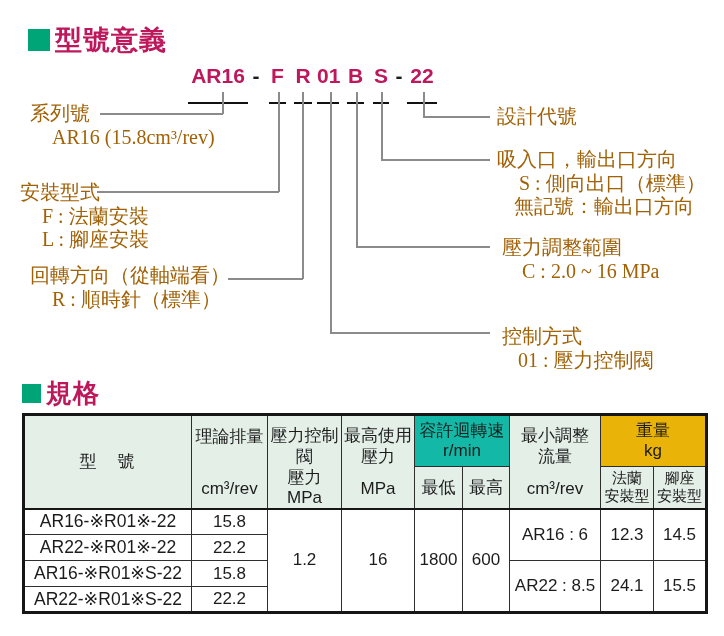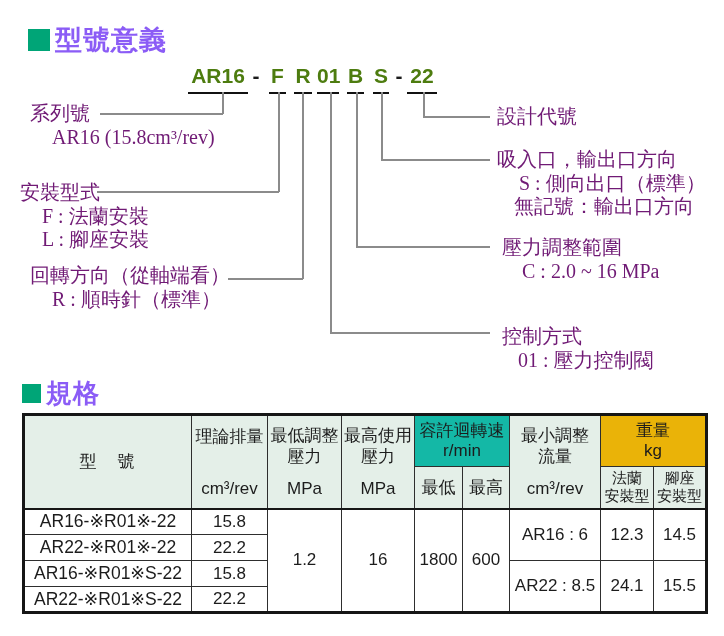--- a/index.html
+++ b/index.html
@@ -3,36 +3,36 @@
 <meta charset="utf-8">
 <style>
   html,body{margin:0;padding:0;}
   body{
     width:724px;height:636px;position:relative;background:#ffffff;overflow:hidden;
     font-family:"Liberation Sans","DejaVu Sans",sans-serif;color:#1b1b1b;
   }
   
   .section-title{position:absolute;display:flex;align-items:center;}
   .green-sq{width:22px;height:22px;background:#00a577;margin-right:5px;flex:0 0 auto;}
-  .section-title .txt{font-size:27px;font-weight:bold;letter-spacing:1px;color:#8b5cf6;}
+  .section-title .txt{font-size:27px;font-weight:bold;letter-spacing:1px;color:#be185d;}
   #title-model{left:28px;top:22px;}
   #title-spec{left:22px;top:376px;}
   #title-spec .green-sq{width:19px;height:19px;}
   #title-spec .txt{font-size:26px;}
 
   
   #diagram{position:absolute;left:0;top:0;width:724px;height:375px;}
   .code-seg{
-    position:absolute;top:64px;font-size:21px;font-weight:bold;color:#4d7c0f;
-    text-align:center;line-height:24px;padding-bottom:4px;border-bottom:2.5px solid #111;
+    position:absolute;top:64px;font-size:21px;font-weight:bold;color:#be185d;
+    text-align:center;line-height:24px;padding-bottom:14px;border-bottom:2.5px solid #111;
   }
   .code-dash{position:absolute;top:64px;font-size:21px;font-weight:bold;line-height:24px;text-align:center;}
   .vline{position:absolute;width:1.5px;background:#8b8b8b;}
   .hline{position:absolute;height:1.5px;background:#8b8b8b;}
-  .callout{position:absolute;font-family:"Liberation Serif","DejaVu Serif",serif;font-size:20px;line-height:23px;white-space:nowrap;color:#701a75;}
+  .callout{position:absolute;font-family:"Liberation Serif","DejaVu Serif",serif;font-size:20px;line-height:23px;white-space:nowrap;color:#a16207;}
   .callout .items{margin-top:1px;}
 
   
   #spec-table{
     position:absolute;left:22px;top:413px;width:683px;border-collapse:collapse;table-layout:fixed;
     font-size:17px;color:#1c1c1c;
   }
   #spec-table th,#spec-table td{border:1.5px solid #2e2e2e;padding:0;text-align:center;vertical-align:middle;}
   #spec-table{border:3px solid #161616;}
   #spec-table th{background:#e4efe8;font-weight:normal;}
@@ -150,21 +150,21 @@
       </th>
       <th rowspan="2" style="background: rgb(228, 239, 232);">
         <div class="hdr-stack">
           <span>理論排量</span>
           <span>cm³/rev</span>
         </div>
       </th>
       <th rowspan="2" style="background: rgb(228, 239, 232);">
         <div class="hdr-stack">
           <span class="hdr-lines">
-            <span style="display:block;">最低調整</span>
+            <span style="display:block;">壓力控制閥</span>
             <span style="display:block;">壓力</span>
           </span>
           <span>MPa</span>
         </div>
       </th>
       <th rowspan="2" style="background: rgb(228, 239, 232); margin-left: 13px;">
         <div class="hdr-stack">
           <span class="hdr-lines">
             <span style="display:block;">最高使用</span>
             <span style="display:block;">壓力</span>

